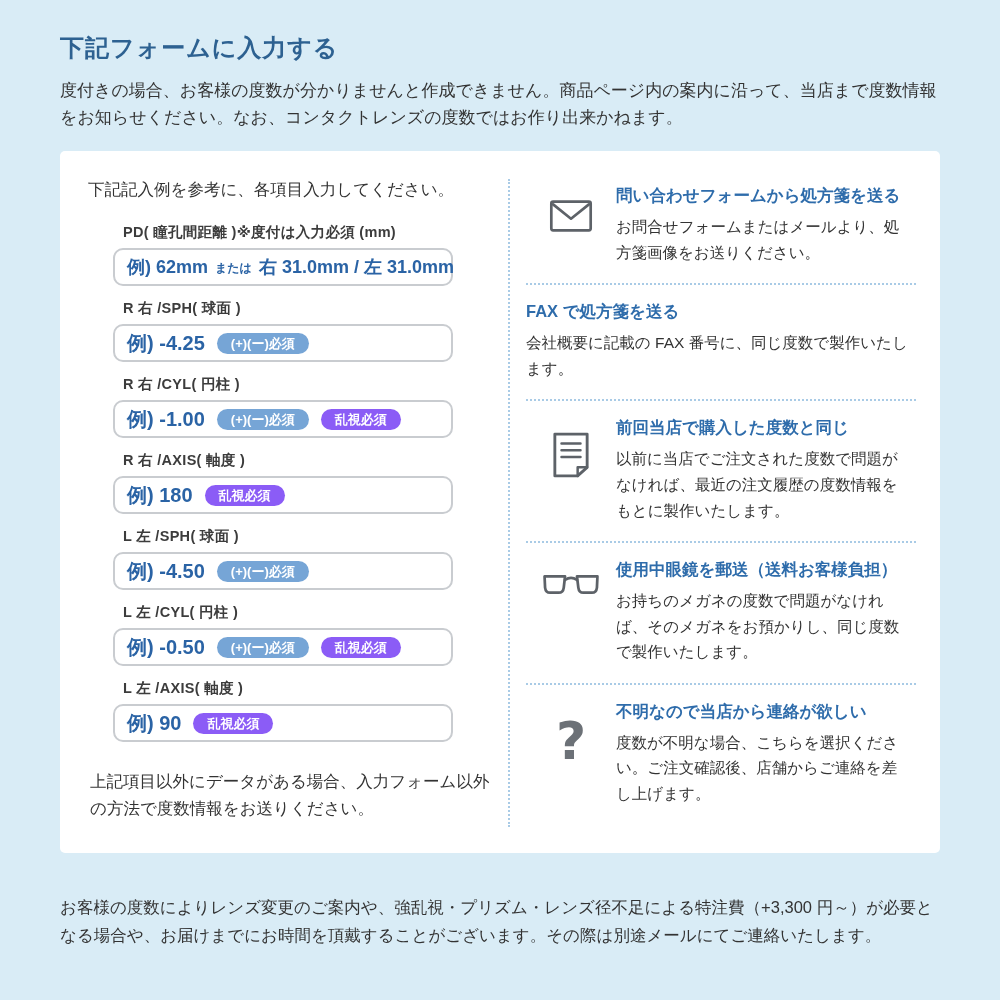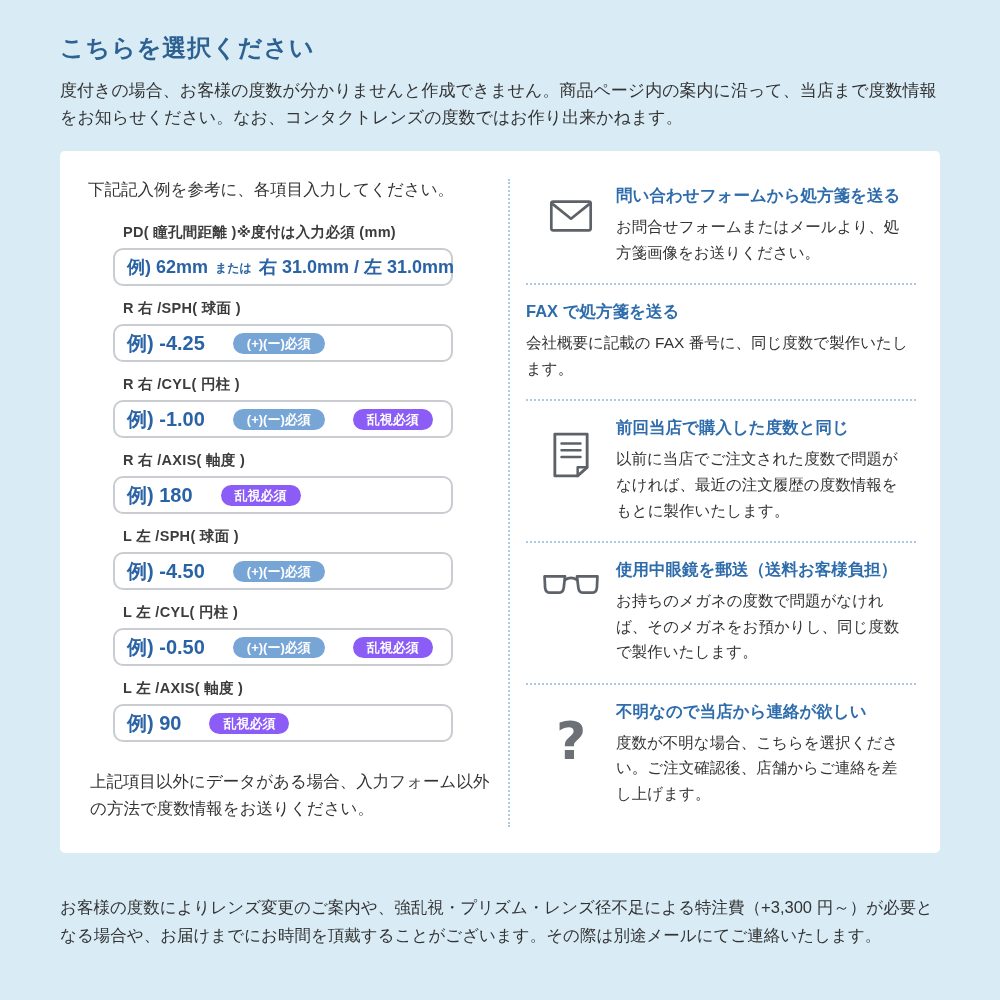--- a/index.html
+++ b/index.html
@@ -36,21 +36,21 @@
   .form-subtitle { font-size:16.5px; color:#333; margin:0 0 22px 0; }
 
   .field-group { margin-bottom:13px; }
   .field-label {
     font-size:14.5px; font-weight:bold; color:#3c3c3c;
     margin:0 0 6px 35px; letter-spacing:0.3px;
   }
   .field-box {
     margin-left:25px; width:340px; height:38px;
     background:#fff; border:2px solid #c9ccd0; border-radius:10px;
-    display:flex; align-items:center; gap:28px; padding:0 12px;
+    display:flex; align-items:center; gap:12px; padding:0 12px;
   }
   .example { font-size:20px; font-weight:bold; color:#2a63a5; white-space:nowrap; }
   .field-box.pd { gap:7px; }
   .field-box.pd .example { font-size:18px; }
   .example-joiner { font-size:12px; font-weight:bold; color:#2a63a5; padding-top:3px; white-space:nowrap; }
 
   .badge {
     color:#fff; font-size:13px; font-weight:bold;
     border-radius:999px; padding:4px 14px; white-space:nowrap; line-height:1;
   }
@@ -78,21 +78,21 @@
 
   .icon-stroke { fill:none; stroke:#5d6268; stroke-linejoin:round; stroke-linecap:round; }
   .icon-fill { fill:#4c5157; }
   .fax-label { font-size:9px; font-weight:bold; fill:#5d6268; font-family:"Liberation Sans",sans-serif; }
 </style>
 </head>
 <body>
 
 <div class="page">
 
-  <div class="page-title">こちらを選択ください</div>
+  <div class="page-title">下記フォームに入力する</div>
   <p class="intro">度付きの場合、お客様の度数が分かりませんと作成できません。商品ページ内の案内に沿って、当店まで度数情報をお知らせください。なお、コンタクトレンズの度数ではお作り出来かねます。</p>
 
   <div class="card">
 
     <div class="col-left">
 
 
       <p class="form-subtitle">下記記入例を参考に、各項目入力してください。</p>
 
       <div class="field-group">

